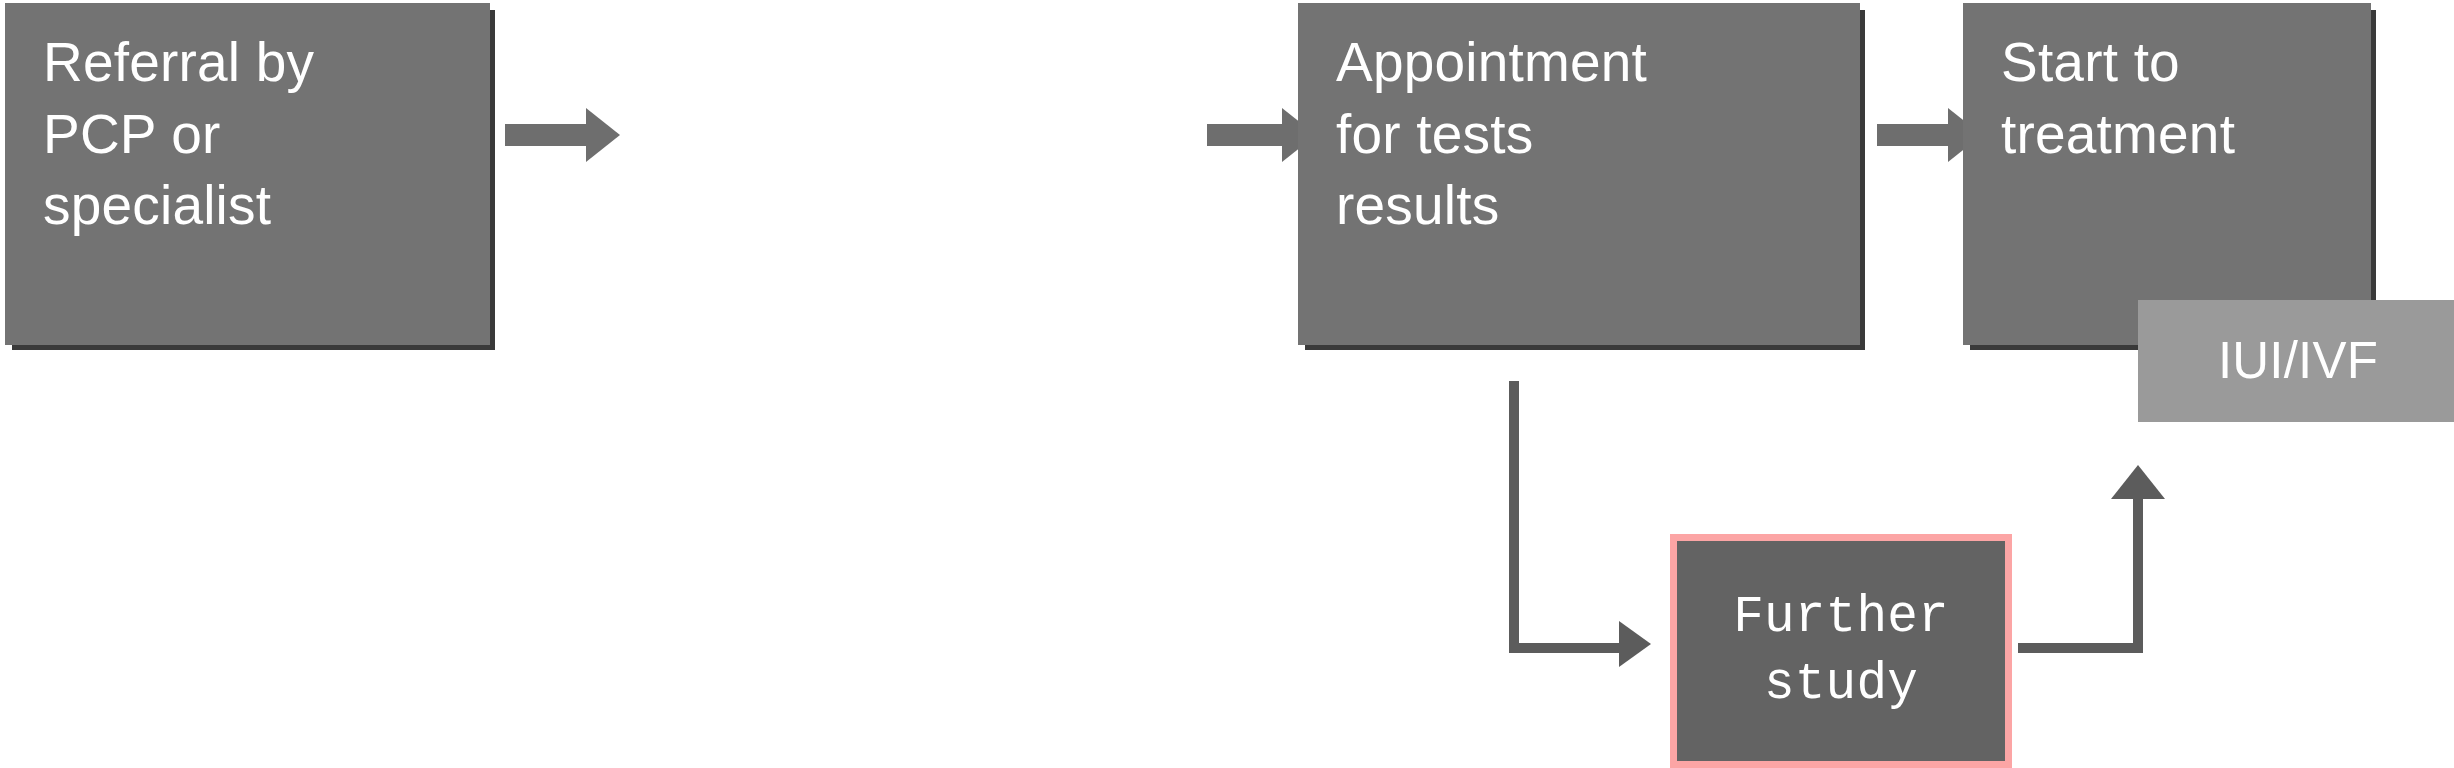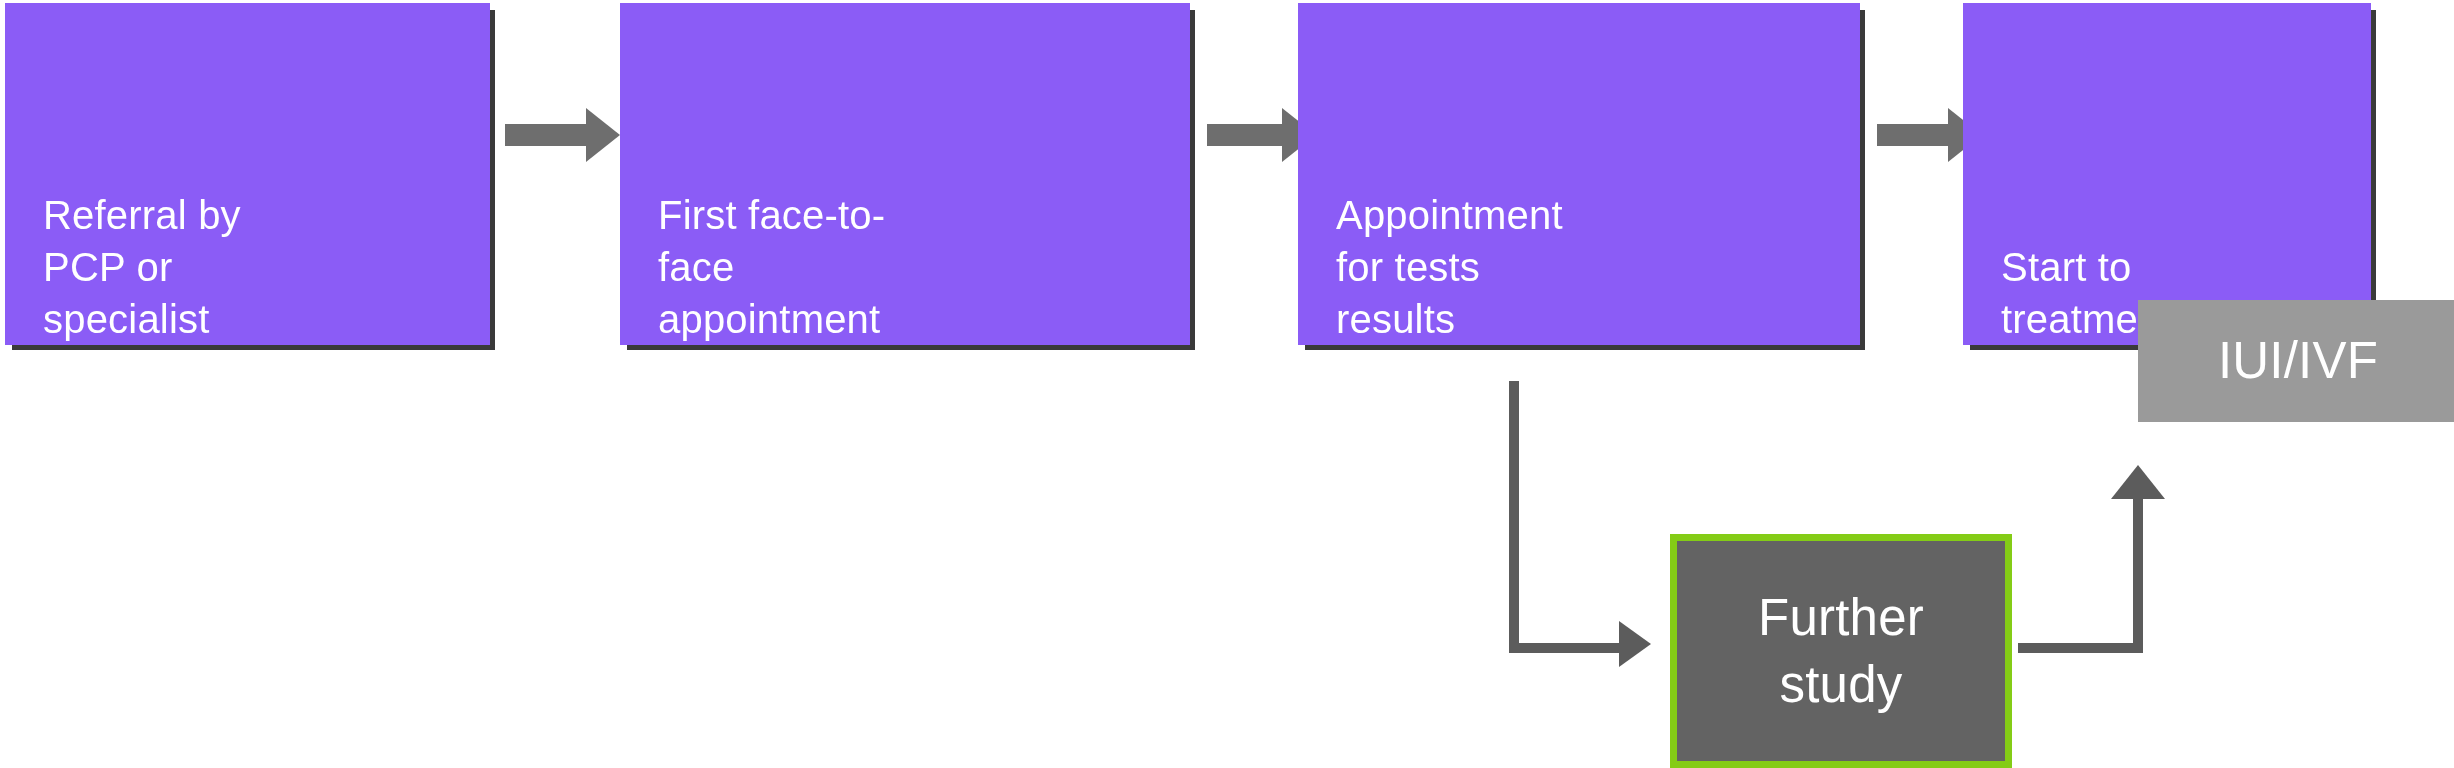--- a/index.html
+++ b/index.html
@@ -20,46 +20,47 @@
   .node {
     position: absolute;
     box-sizing: border-box;
     color: #ffffff;
     display: flex;
     align-items: center;
     line-height: 1.30;
     letter-spacing: 0.2px;
   }
   .node-primary {
-    background: #8b5cf6;
+    background: #737373;
     box-shadow: 6px 6px 0 -1px #3a3a3a;
-    font-size: 40px;
+    font-size: 55px;
     padding-left: 38px;
     padding-right: 18px;
-    align-items: flex-end;
+    align-items: flex-start;
   }
   .node-primary .node-text {
     display: block;
     padding-top: 24px;
     white-space: pre-line;
   }
   .node-accent {
     background: #9a9a9a;
     font-size: 51px;
     justify-content: center;
     text-align: center;
   }
   .node-dark {
     background: #636363;
-    border: 7px solid #84cc16;
+    border: 7px solid #fca5a5;
     font-size: 51px;
     justify-content: center;
     text-align: center;
     white-space: pre-line;
     line-height: 1.32;
+    font-family: Liberation Mono, monospace;
   }
 
   
   .hline, .vline {
     position: absolute;
     background: #6e6e6e;
   }
   .arrow-right {
     position: absolute;
     width: 0; height: 0;
@@ -83,25 +84,20 @@
 
   <div class="node node-primary" style="left:5px; top:3px; width:485px; height:342px;">
     <span class="node-text">Referral by
 PCP or
 specialist</span>
   </div>
 
   <div class="hline" style="left:505px; top:124px; width:86px; height:22px;"></div>
   <div class="arrow-right" style="left:586px; top:108px;"></div>
 
-  <div class="node node-primary" style="left:620px; top:3px; width:570px; height:342px;">
-    <span class="node-text">First face-to-
-face
-appointment</span>
-  </div>
 
   <div class="hline" style="left:1207px; top:124px; width:80px; height:22px;"></div>
   <div class="arrow-right" style="left:1282px; top:108px;"></div>
 
   <div class="node node-primary" style="left:1298px; top:3px; width:562px; height:342px;">
     <span class="node-text">Appointment
 for tests
 results</span>
   </div>
 

